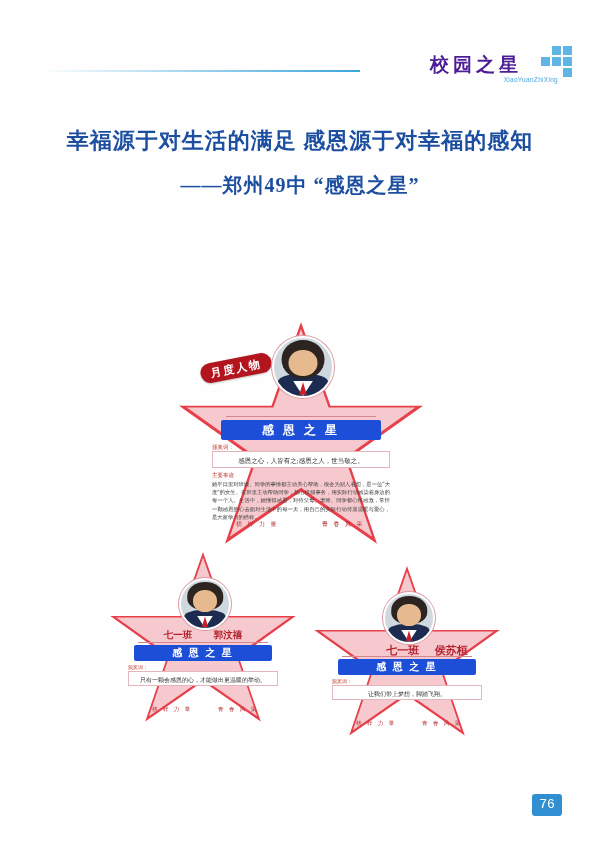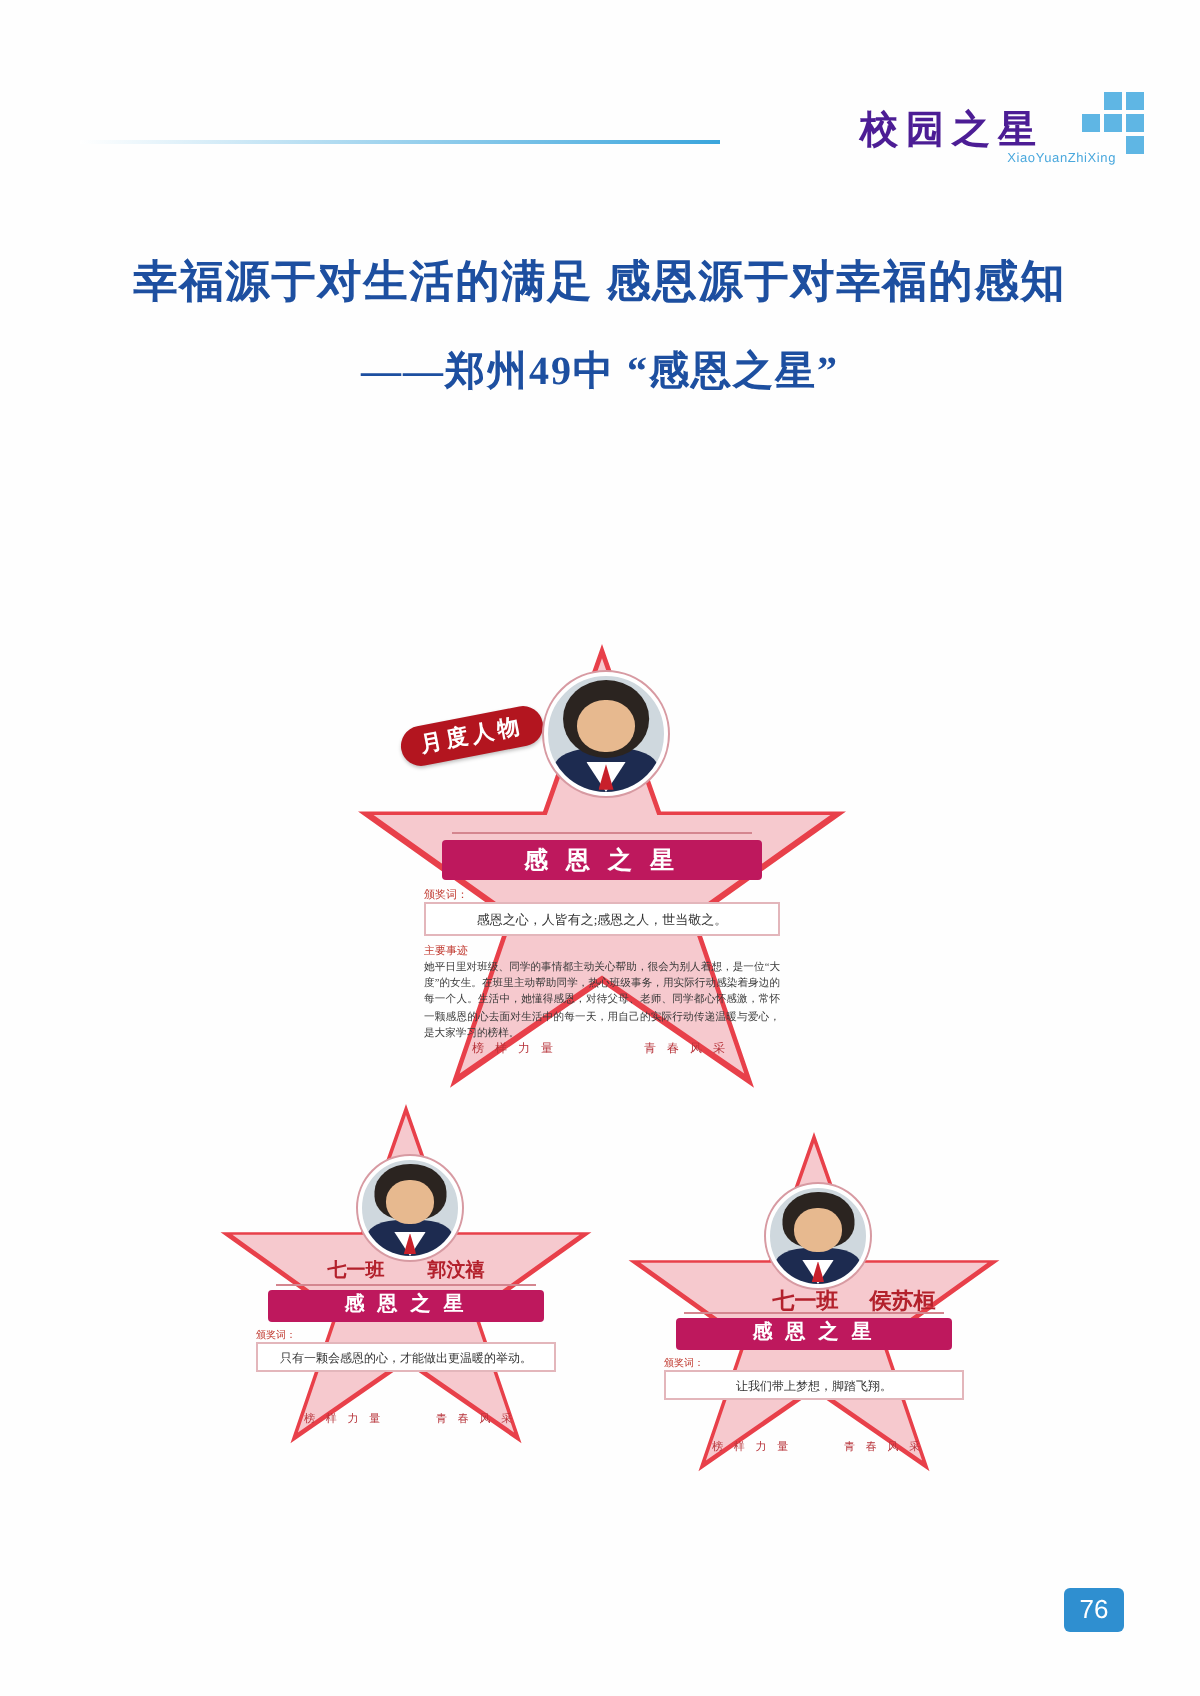--- a/index.html
+++ b/index.html
@@ -171,21 +171,21 @@
     position: absolute; left: 50%; bottom: 2%;
     transform: translateX(-50%);
     width: 13%; height: 22%;
     background: #c8202b;
     clip-path: polygon(50% 0, 100% 100%, 0 100%);
   }
   .photo.girl .hair { border-radius: 50% 50% 50% 50%; height: 66%; }
 
   .badge-ribbon {
     position: absolute;
-    background: #be185d;
+    background: #1d4ed8;
     color: #fff;
     font-weight: bold;
     text-align: center;
     font-family: "Liberation Serif", serif;
     border-radius: 2px;
   }
   .name-line {
     position: absolute;
     text-align: center;
     color: #b3212c;
@@ -242,21 +242,21 @@
     box-shadow: 0 1px 2px rgba(0,0,0,0.25);
   }
 
   
   .page-num {
     position: absolute;
     right: 38px; bottom: 32px;
     width: 30px; height: 22px;
     background: #2f8fd0;
     color: #ffffff;
-    font-family: Liberation Sans, sans-serif;
+    font-family: Liberation Mono, monospace;
     font-size: 13px;
     line-height: 22px;
     text-align: center;
     border-radius: 3px;
   }
 </style>
 </head>
 <body>
 
 <div class="page">

